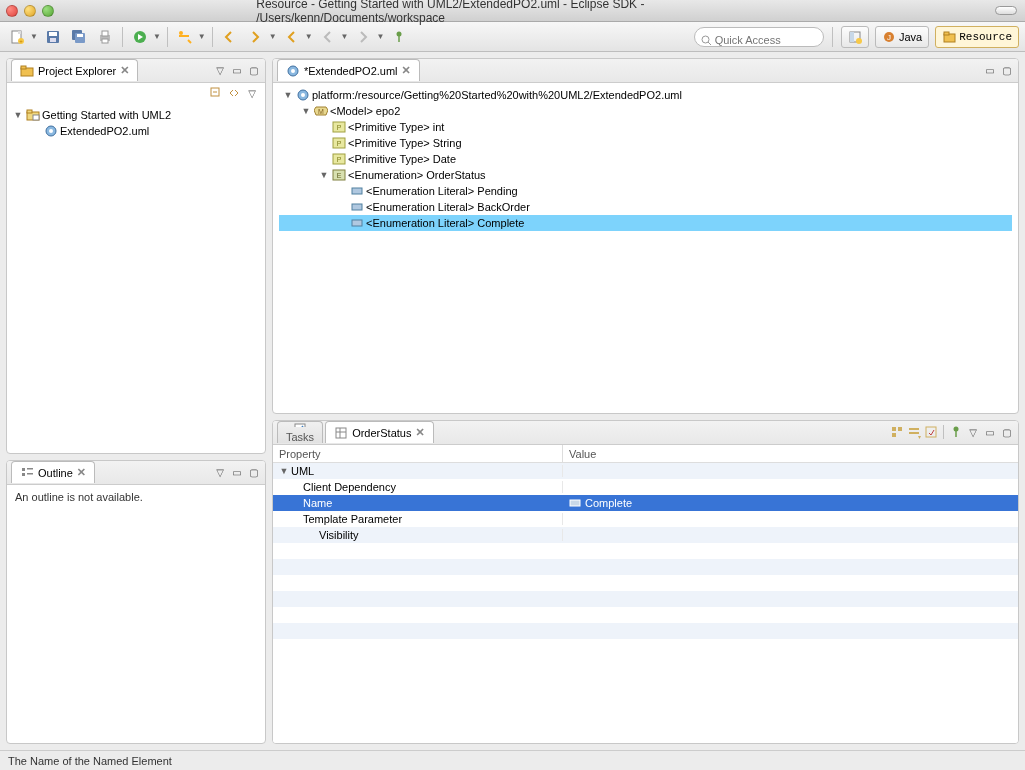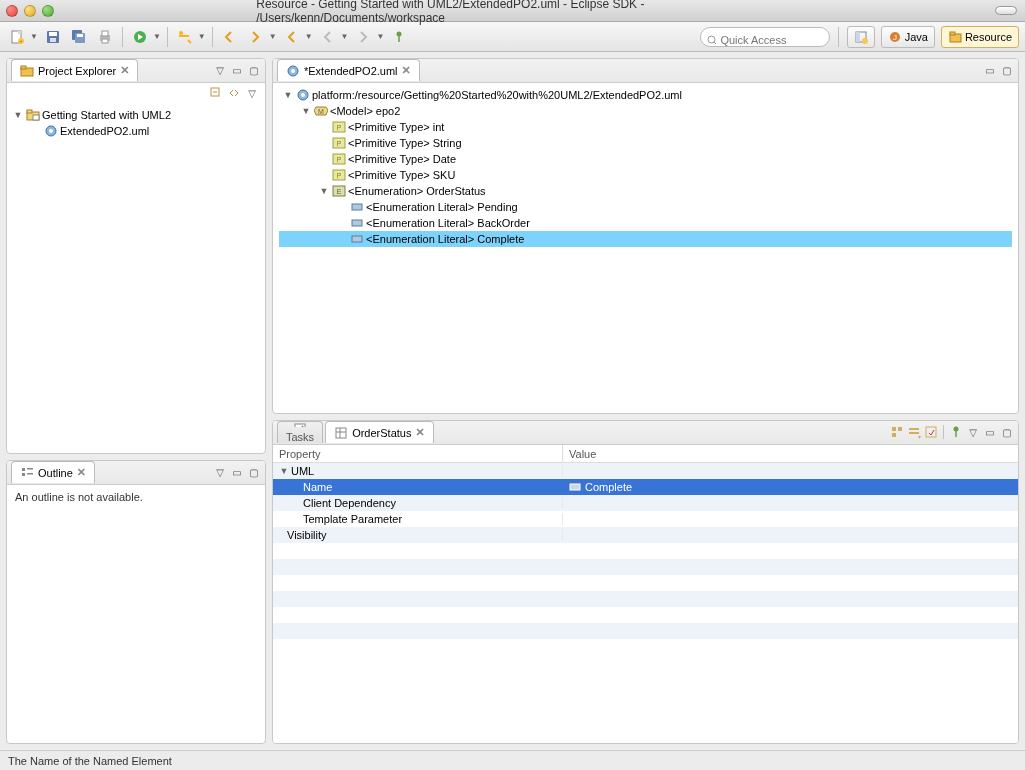--- a/index.html
+++ b/index.html
@@ -14,21 +14,21 @@
 .pill { position: absolute; right: 8px; width: 22px; height: 9px; border-radius: 5px; border: 1px solid #999; background: linear-gradient(#fff,#ddd); }
 
 .toolbar { height: 30px; background: linear-gradient(#f7f7f7,#e4e4e4); border-bottom: 1px solid #bdbdbd; display: flex; align-items: center; padding: 0 6px; gap: 4px; }
 .tbtn { width: 22px; height: 22px; display: flex; align-items: center; justify-content: center; border-radius: 3px; }
 .tsep { width: 1px; height: 20px; background: #c0c0c0; margin: 0 2px; }
 .dd { font-size: 8px; color: #666; margin-left: -2px; }
 .toolbar-right { margin-left: auto; display: flex; align-items: center; gap: 6px; }
 .search { width: 130px; height: 20px; border-radius: 10px; border: 1px solid #bbb; background: #fff; display: flex; align-items: flex-end; padding: 0 6px; gap: 4px; }
 .search input { border: none; outline: none; font-size: 11px; width: 100%; background: transparent; }
 .persp-btn { height: 22px; padding: 0 6px; border: 1px solid #bbb; border-radius: 3px; background: linear-gradient(#fdfdfd,#e8e8e8); display: flex; align-items: center; gap: 3px; font-size: 11px; }
-.persp-btn.active { background: #fff6d8; border-color: #d0b060; }
+.persp-btn.active { background: #fff6d8; border-color: #d0b060; font-family: Liberation Mono, monospace; }
 
 .workbench { flex: 1; display: flex; gap: 6px; padding: 6px; overflow: hidden; }
 .left-col { width: 260px; display: flex; flex-direction: column; gap: 6px; }
 .right-col { flex: 1; display: flex; flex-direction: column; gap: 6px; }
 .view { background: #fff; border: 1px solid #c8c8c8; border-radius: 4px; display: flex; flex-direction: column; overflow: hidden; }
 .view.explorer { flex: 1.4; }
 .view.outline { flex: 1; }
 .view.editor { flex: 1.1; }
 .view.bottom { flex: 1; }
 
@@ -339,30 +339,20 @@
           <span class="twisty"></span>
           <span class="ico">
               <svg width="14" height="12">
                 <rect x="1" y="1" width="12" height="10" fill="#e8e8a0" stroke="#a0a040"></rect>
                 <text x="7" y="9" font-size="7" text-anchor="middle" fill="#808020">P</text>
               </svg>
             </span>
           <span>&lt;Primitive Type&gt; Date</span>
         </div>
         <div class="tree-row" style="padding-left:40px">
-          <span class="twisty"></span>
-          <span class="ico">
-              <svg width="14" height="12">
-                <rect x="1" y="1" width="12" height="10" fill="#e8e8a0" stroke="#a0a040"></rect>
-                <text x="7" y="9" font-size="7" text-anchor="middle" fill="#808020">P</text>
-              </svg>
-            </span>
-          <span>&lt;Primitive Type&gt; SKU</span>
-        </div>
-        <div class="tree-row" style="padding-left:40px">
           <span class="twisty">▼</span>
           <span class="ico">
               <svg width="14" height="12">
                 <rect x="1" y="1" width="12" height="10" fill="#d8e0b0" stroke="#808040"></rect>
                 <text x="7" y="9" font-size="7" text-anchor="middle" fill="#606020">E</text>
               </svg>
             </span>
           <span>&lt;Enumeration&gt; OrderStatus</span>
         </div>
         <div class="tree-row" style="padding-left:58px">
@@ -451,45 +441,45 @@
         <div class="col-val">Value</div>
       </div>
       <div class="props-body">
         <div class="prow cat">
           <div class="pcell1">
               <span class="twisty">▼</span>
               <span>UML</span>
             </div>
           <div class="pcell2"></div>
         </div>
+        <div class="prow">
+          <div class="pcell1" style="padding-left:30px">
+              <span>Client Dependency</span>
+            </div>
+          <div class="pcell2"></div>
+        </div>
         <div class="prow sel">
           <div class="pcell1" style="padding-left:30px">
               <span>Name</span>
             </div>
           <div class="pcell2">
               <svg width="12" height="10">
                 <rect x="1" y="2" width="10" height="6" fill="#c8d8e8" stroke="#fff"></rect>
               </svg>
               <span>Complete</span>
             </div>
         </div>
         <div class="prow">
           <div class="pcell1" style="padding-left:30px">
-              <span>Client Dependency</span>
+              <span>Template Parameter</span>
             </div>
           <div class="pcell2"></div>
         </div>
         <div class="prow">
-          <div class="pcell1" style="padding-left:30px">
-              <span>Template Parameter</span>
-            </div>
-          <div class="pcell2"></div>
-        </div>
-        <div class="prow">
-          <div class="pcell1" style="padding-left:14px">
+          <div class="pcell1" style="padding-left:46px">
               <span>Visibility</span>
             </div>
         </div>
         <div class="prow">
             <div class="pcell1"></div>
             <div class="pcell2"></div>
           </div>
         <div class="prow">
             <div class="pcell1"></div>
             <div class="pcell2"></div>

